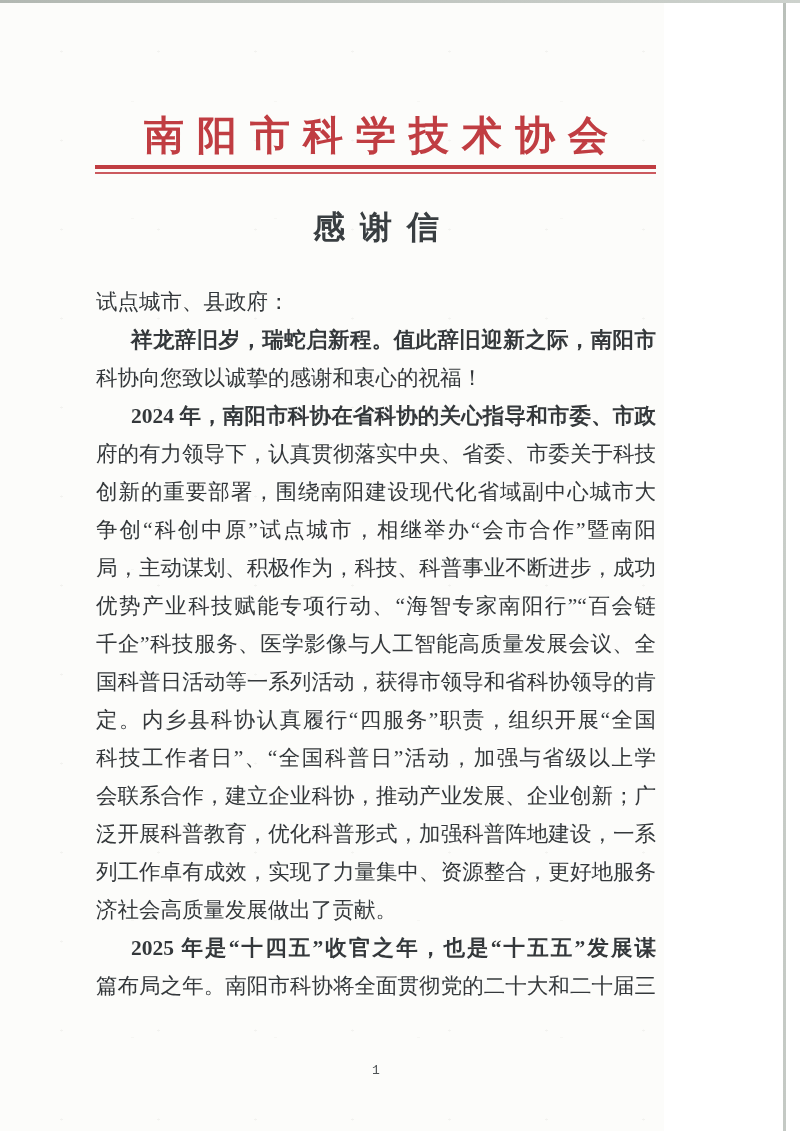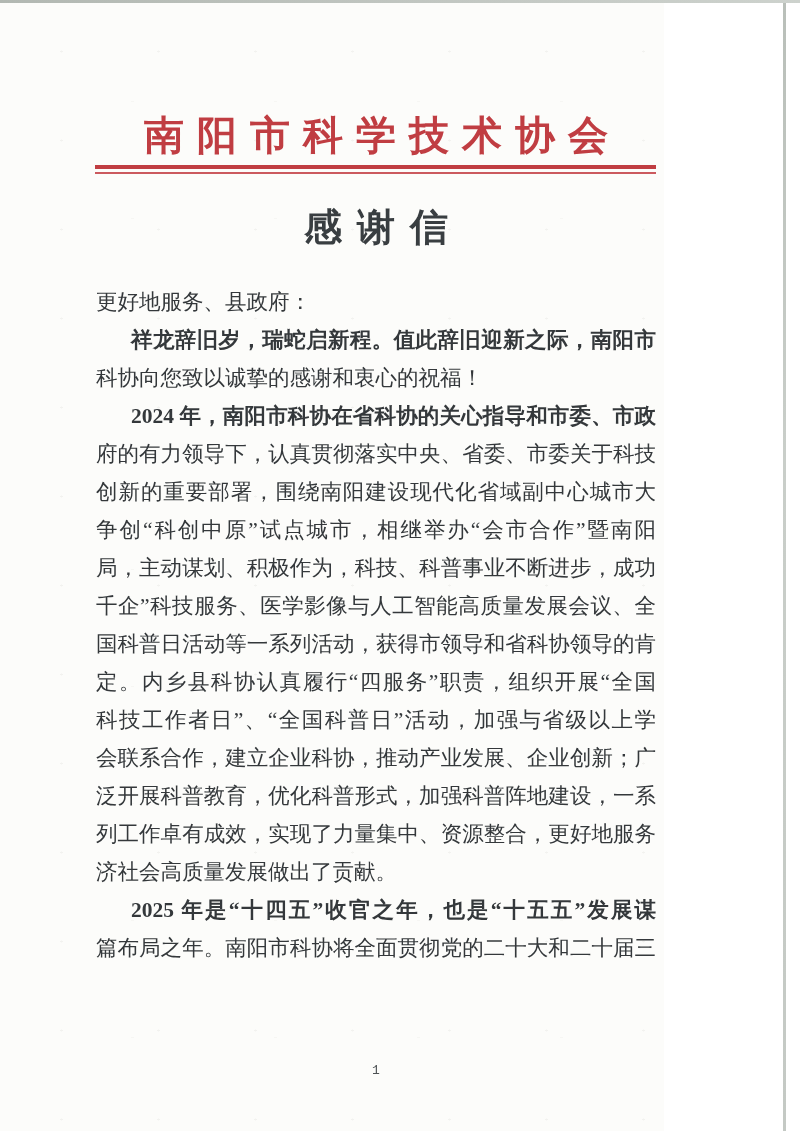--- a/index.html
+++ b/index.html
@@ -57,21 +57,21 @@
     border-top: 4px solid var(--accent, #c03d42);
     border-bottom: 2px solid var(--accent-light, #cb5a5e);
   }
   .doc-title {
     position: absolute;
     top: 209px; left: 0;
     width: 752px;
     text-align: center;
     font-family: "Liberation Sans", "DejaVu Sans", sans-serif;
     font-weight: 700;
-    font-size: 38px;
+    font-size: 32px;
     line-height: 36px;
     letter-spacing: 15px;
     text-indent: 15px;
     color: #393e41;
   }
   .letter-body {
     position: absolute;
     top: 283px; left: 96px;
     width: 560px;
     font-size: 21.5px;
@@ -111,28 +111,29 @@
   <div class="edge-top"></div>
   <div class="edge-right"></div>
 
   <div class="letterhead">南阳市科学技术协会</div>
 
   <div class="letterhead-rule"></div>
 
   <div class="doc-title">感谢信</div>
 
   <div class="letter-body" id="letter-body">
-      <div class="line">更好地服务、县政府：</div>
+      <div class="line">试点城市、县政府：</div>
       <div class="line indent fill">祥龙辞旧岁，瑞蛇启新程。值此辞旧迎新之际，南阳市</div>
       <div class="line">科协向您致以诚挚的感谢和衷心的祝福！</div>
       <div class="line indent fill">2024 年，南阳市科协在省科协的关心指导和市委、市政</div>
       <div class="line fill">府的有力领导下，认真贯彻落实中央、省委、市委关于科技</div>
       <div class="line fill">创新的重要部署，围绕南阳建设现代化省域副中心城市大</div>
       <div class="line fill">争创“科创中原”试点城市，相继举办“会市合作”暨南阳</div>
       <div class="line fill">局，主动谋划、积极作为，科技、科普事业不断进步，成功</div>
+      <div class="line fill">优势产业科技赋能专项行动、“海智专家南阳行”“百会链</div>
       <div class="line fill">千企”科技服务、医学影像与人工智能高质量发展会议、全</div>
       <div class="line fill">国科普日活动等一系列活动，获得市领导和省科协领导的肯</div>
       <div class="line fill">定。内乡县科协认真履行“四服务”职责，组织开展“全国</div>
       <div class="line fill">科技工作者日”、“全国科普日”活动，加强与省级以上学</div>
       <div class="line fill">会联系合作，建立企业科协，推动产业发展、企业创新；广</div>
       <div class="line fill">泛开展科普教育，优化科普形式，加强科普阵地建设，一系</div>
       <div class="line fill">列工作卓有成效，实现了力量集中、资源整合，更好地服务</div>
       <div class="line">济社会高质量发展做出了贡献。</div>
       <div class="line indent fill">2025 年是“十四五”收官之年，也是“十五五”发展谋</div>
       <div class="line fill">篇布局之年。南阳市科协将全面贯彻党的二十大和二十届三</div>

